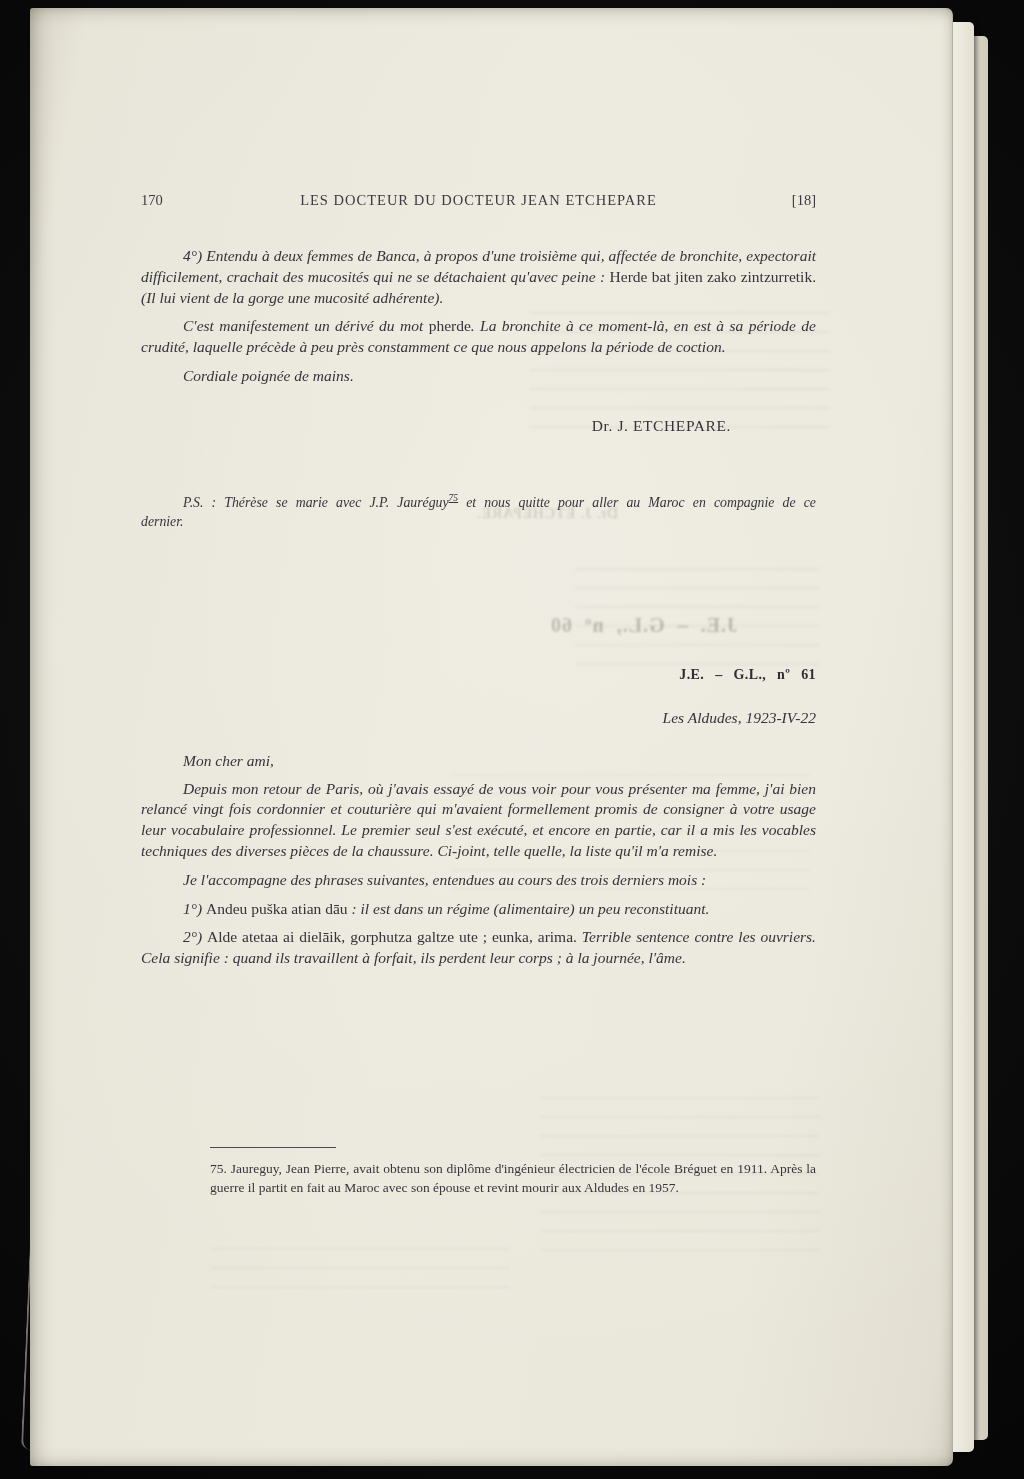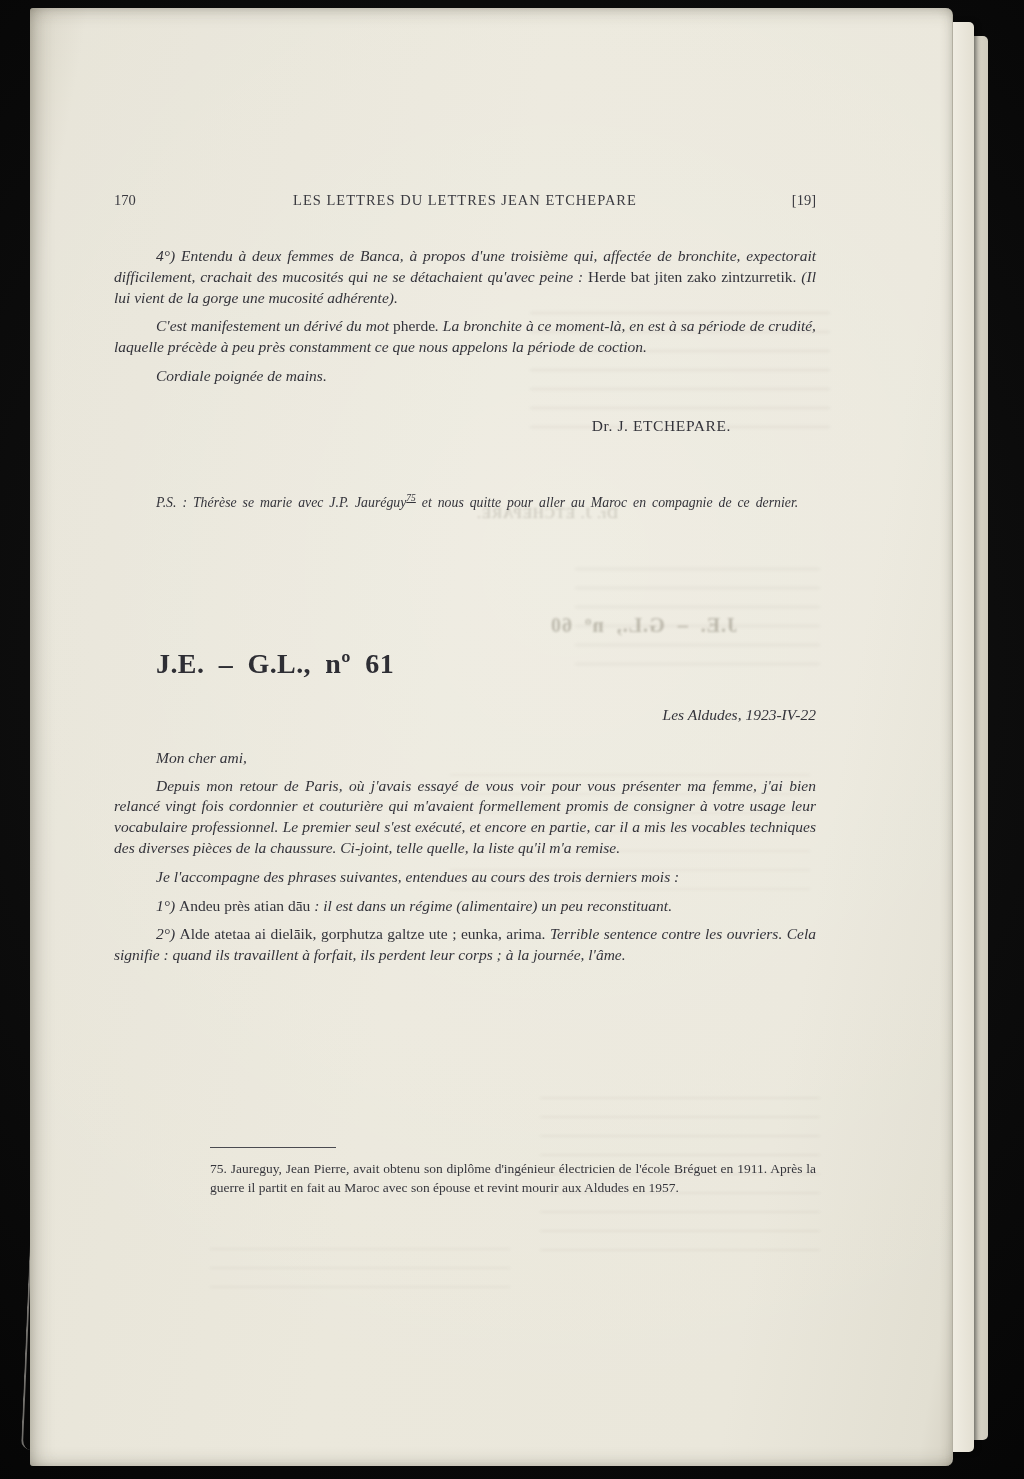--- a/index.html
+++ b/index.html
@@ -93,21 +93,21 @@
   .smudge-2 { left: 545px; top: 552px; width: 245px; height: 105px; opacity: .5; }
   .smudge-3 { left: 420px; top: 762px; width: 360px; height: 120px; opacity: .35; }
   .smudge-4 { left: 510px; top: 1078px; width: 280px; height: 165px; opacity: .45; }
   .smudge-5 { left: 180px; top: 1238px; width: 300px; height: 42px; opacity: .4; }
 
   .content {
     position: relative;
     z-index: 2;
     box-sizing: border-box;
     width: 100%; height: 100%;
-    padding: 184px 136px 0 84px;
+    padding: 184px 136px 0 111px;
     color: #33333a;
   }
   .running-header {
     display: grid;
     grid-template-columns: 1fr auto 1fr;
     align-items: baseline;
     font-size: 14.5px;
     margin-bottom: 37px;
     color: #3a3a40;
   }
@@ -143,26 +143,27 @@
   }
   .noteref {
     font-size: 9.5px;
     vertical-align: super;
     line-height: 0;
     font-style: italic;
     text-decoration: underline;
   }
   .letter-heading {
     margin: 136px 0 0 42px;
-    font-size: 28px;
+    font-size: 14px;
     font-weight: bold;
     font-style: normal;
     letter-spacing: 0.4px;
     word-spacing: 7px;
     color: #2e2e34;
+    text-align: right;
   }
   .dateline {
     margin: 26px 0 15px 0;
     text-align: right;
     font-style: italic;
     font-size: 15.5px;
   }
   .salutation {
     margin-top: 24px;
     margin-bottom: 7px;
@@ -203,22 +204,22 @@
     <div class="smudge smudge-1"></div>
     <div class="smudge smudge-2"></div>
     <div class="smudge smudge-3"></div>
     <div class="smudge smudge-4"></div>
     <div class="smudge smudge-5"></div>
 
     <div class="content">
 
       <div class="running-header">
         <span class="left">170</span>
-        <span class="mid">LES LETTRES DU LETTRES JEAN ETCHEPARE</span>
-        <span class="right">[19]</span>
+        <span class="mid">LES DOCTEUR DU DOCTEUR JEAN ETCHEPARE</span>
+        <span class="right">[18]</span>
       </div>
 
       <p class="para"><span class="it">4°) Entendu à deux femmes de Banca, à propos d'une troisième qui, affectée de bronchite, expectorait difficilement, crachait des mucosités qui ne se détachaient qu'avec peine : </span><span class="rm">Herde bat jiten zako zintzurretik.</span><span class="it"> (Il lui vient de la gorge une mucosité adhérente).</span></p>
 
       <p class="para"><span class="it">C'est manifestement un dérivé du mot </span><span class="rm">pherde</span><span class="it">. La bronchite à ce moment-là, en est à sa période de crudité, laquelle précède à peu près constamment ce que nous appelons la période de coction.</span></p>
 
       <p class="para">Cordiale poignée de mains.</p>
 
       <div class="signature">Dr. J. ETCHEPARE.</div>
 
@@ -227,21 +228,21 @@
       <h2 class="letter-heading">J.E. – G.L., nº 61</h2>
 
       <div class="dateline">Les Aldudes, 1923-IV-22</div>
 
       <p class="para salutation">Mon cher ami,</p>
 
       <p class="para">Depuis mon retour de Paris, où j'avais essayé de vous voir pour vous présenter ma femme, j'ai bien relancé vingt fois cordonnier et couturière qui m'avaient formellement promis de consigner à votre usage leur vocabulaire professionnel. Le premier seul s'est exécuté, et encore en partie, car il a mis les vocables techniques des diverses pièces de la chaussure. Ci-joint, telle quelle, la liste qu'il m'a remise.</p>
 
       <p class="para">Je l'accompagne des phrases suivantes, entendues au cours des trois derniers mois :</p>
 
-      <p class="para"><span class="it">1°) </span><span class="rm">Andeu près atian dāu</span><span class="it"> : il est dans un régime (alimentaire) un peu reconstituant.</span></p>
+      <p class="para"><span class="it">1°) </span><span class="rm">Andeu puška atian dāu</span><span class="it"> : il est dans un régime (alimentaire) un peu reconstituant.</span></p>
 
       <p class="para"><span class="it">2°) </span><span class="rm">Alde atetaa ai dielāik, gorphutza galtze ute ; eunka, arima.</span><span class="it"> Terrible sentence contre les ouvriers. Cela signifie : quand ils travaillent à forfait, ils perdent leur corps ; à la journée, l'âme.</span></p>
 
       <div class="footnote-block">
         <hr class="footnote-rule">
         <p class="footnote-text">75. Jaureguy, Jean Pierre, avait obtenu son diplôme d'ingénieur électricien de l'école Bréguet en 1911. Après la guerre il partit en fait au Maroc avec son épouse et revint mourir aux Aldudes en 1957.</p>
       </div>
 
     </div>
   </div>

